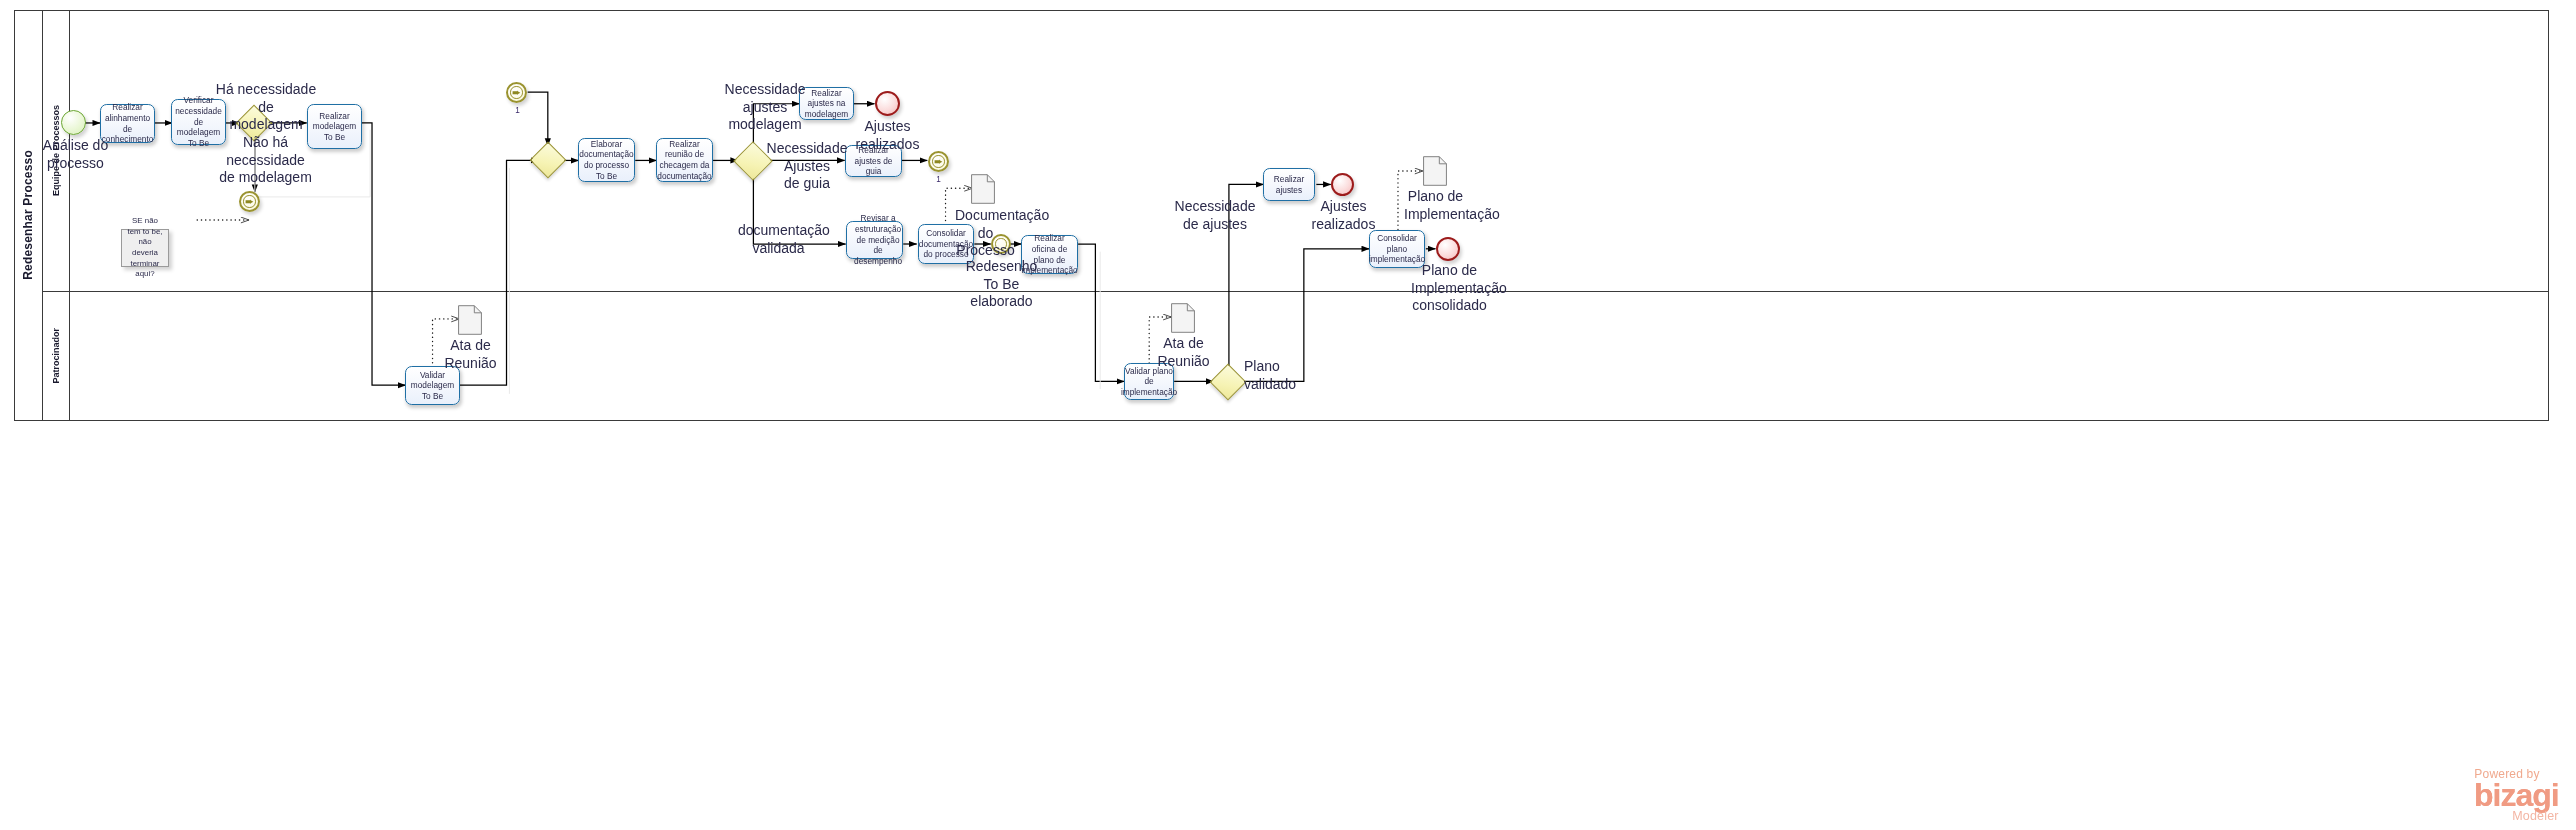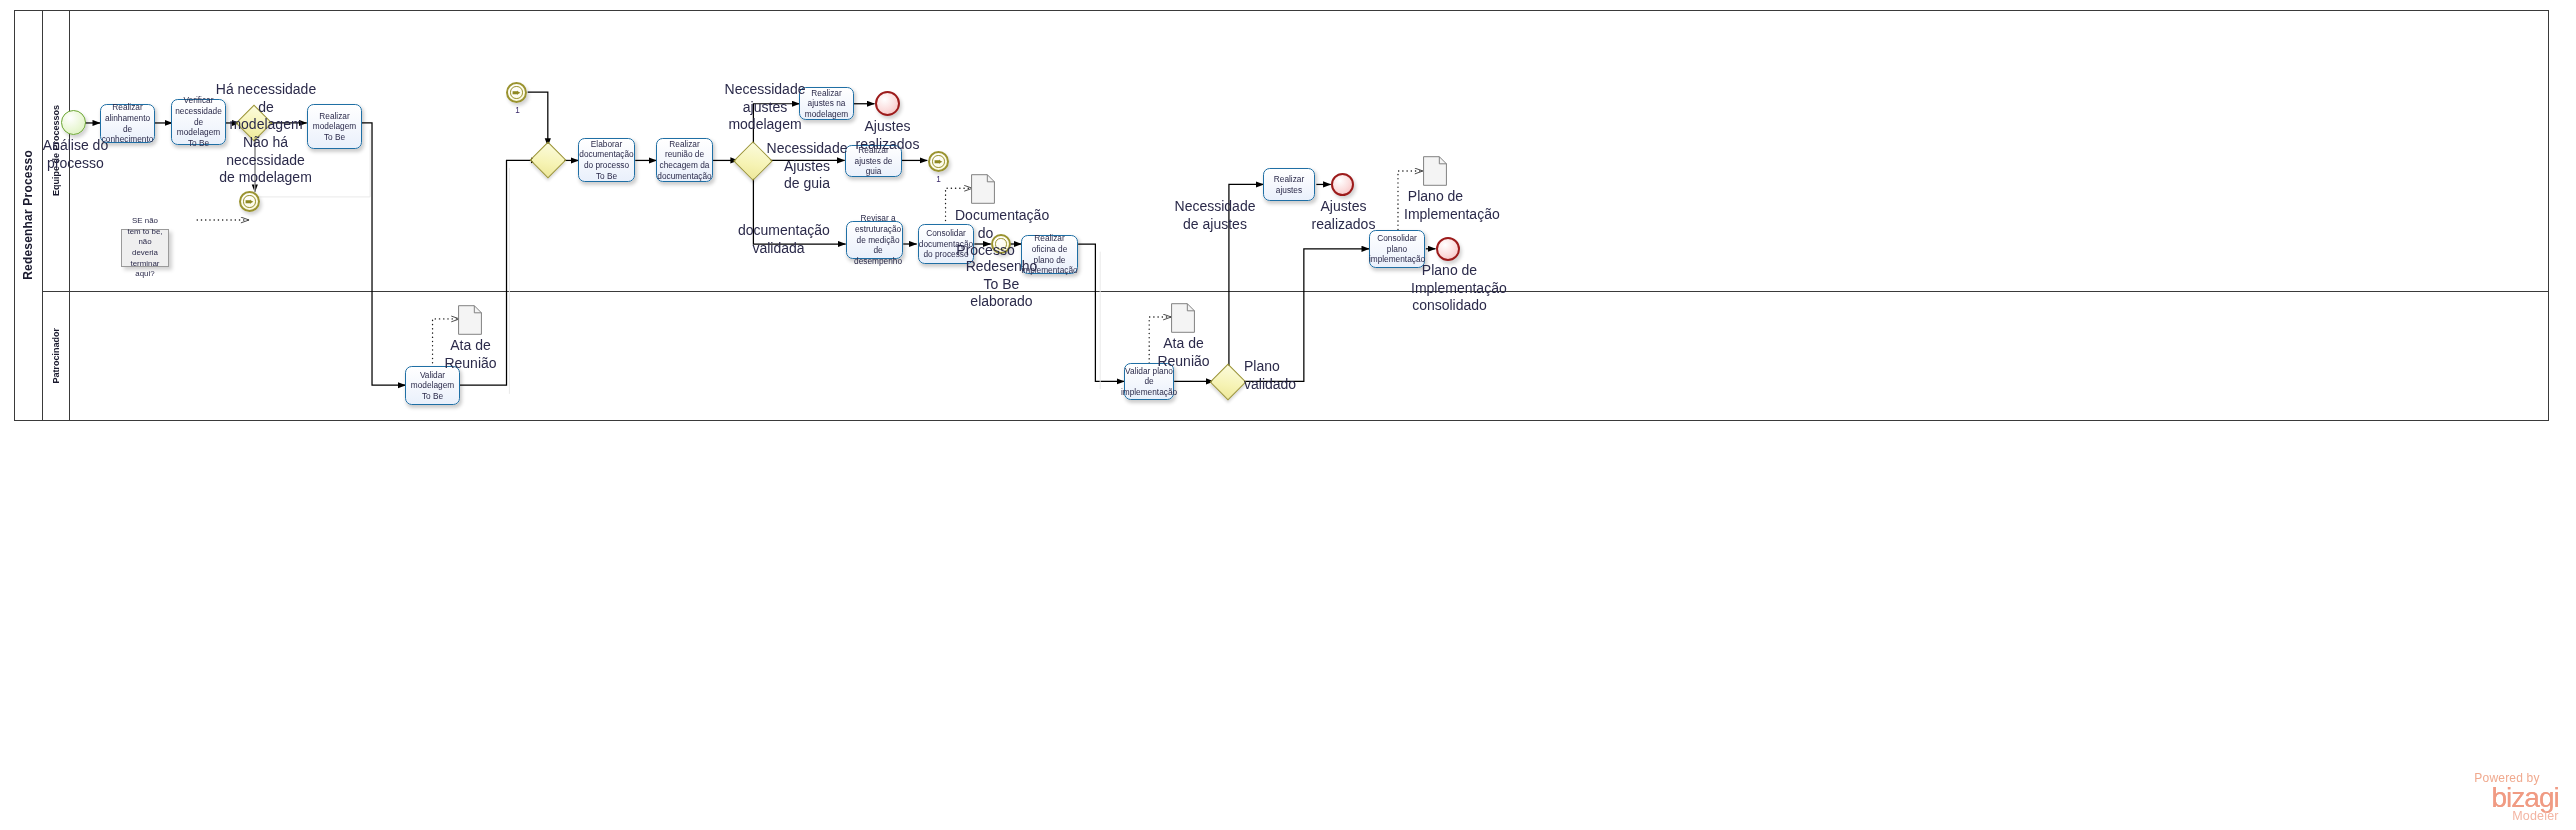--- a/index.html
+++ b/index.html
@@ -205,22 +205,22 @@
     text-align: right;
     user-select: none;
   }
   .logo .powered {
     font-size: 12px;
     color: #f0a98e;
     letter-spacing: 0.2px;
     margin-right: 19px;
   }
   .logo .word {
-    font-size: 28px;
-    font-weight: normal;
+    font-size: 32px;
+    font-weight: bold;
     line-height: .92;
     letter-spacing: -1px;
     background: linear-gradient(90deg, #f4a58b 0%, #ee8f78 45%, #f3b0a0 100%);
     -webkit-background-clip: text;
     background-clip: text;
     color: #f09b83;
   }
   .logo .modeler {
     font-size: 12.5px;
     color: #f3b5a3;

